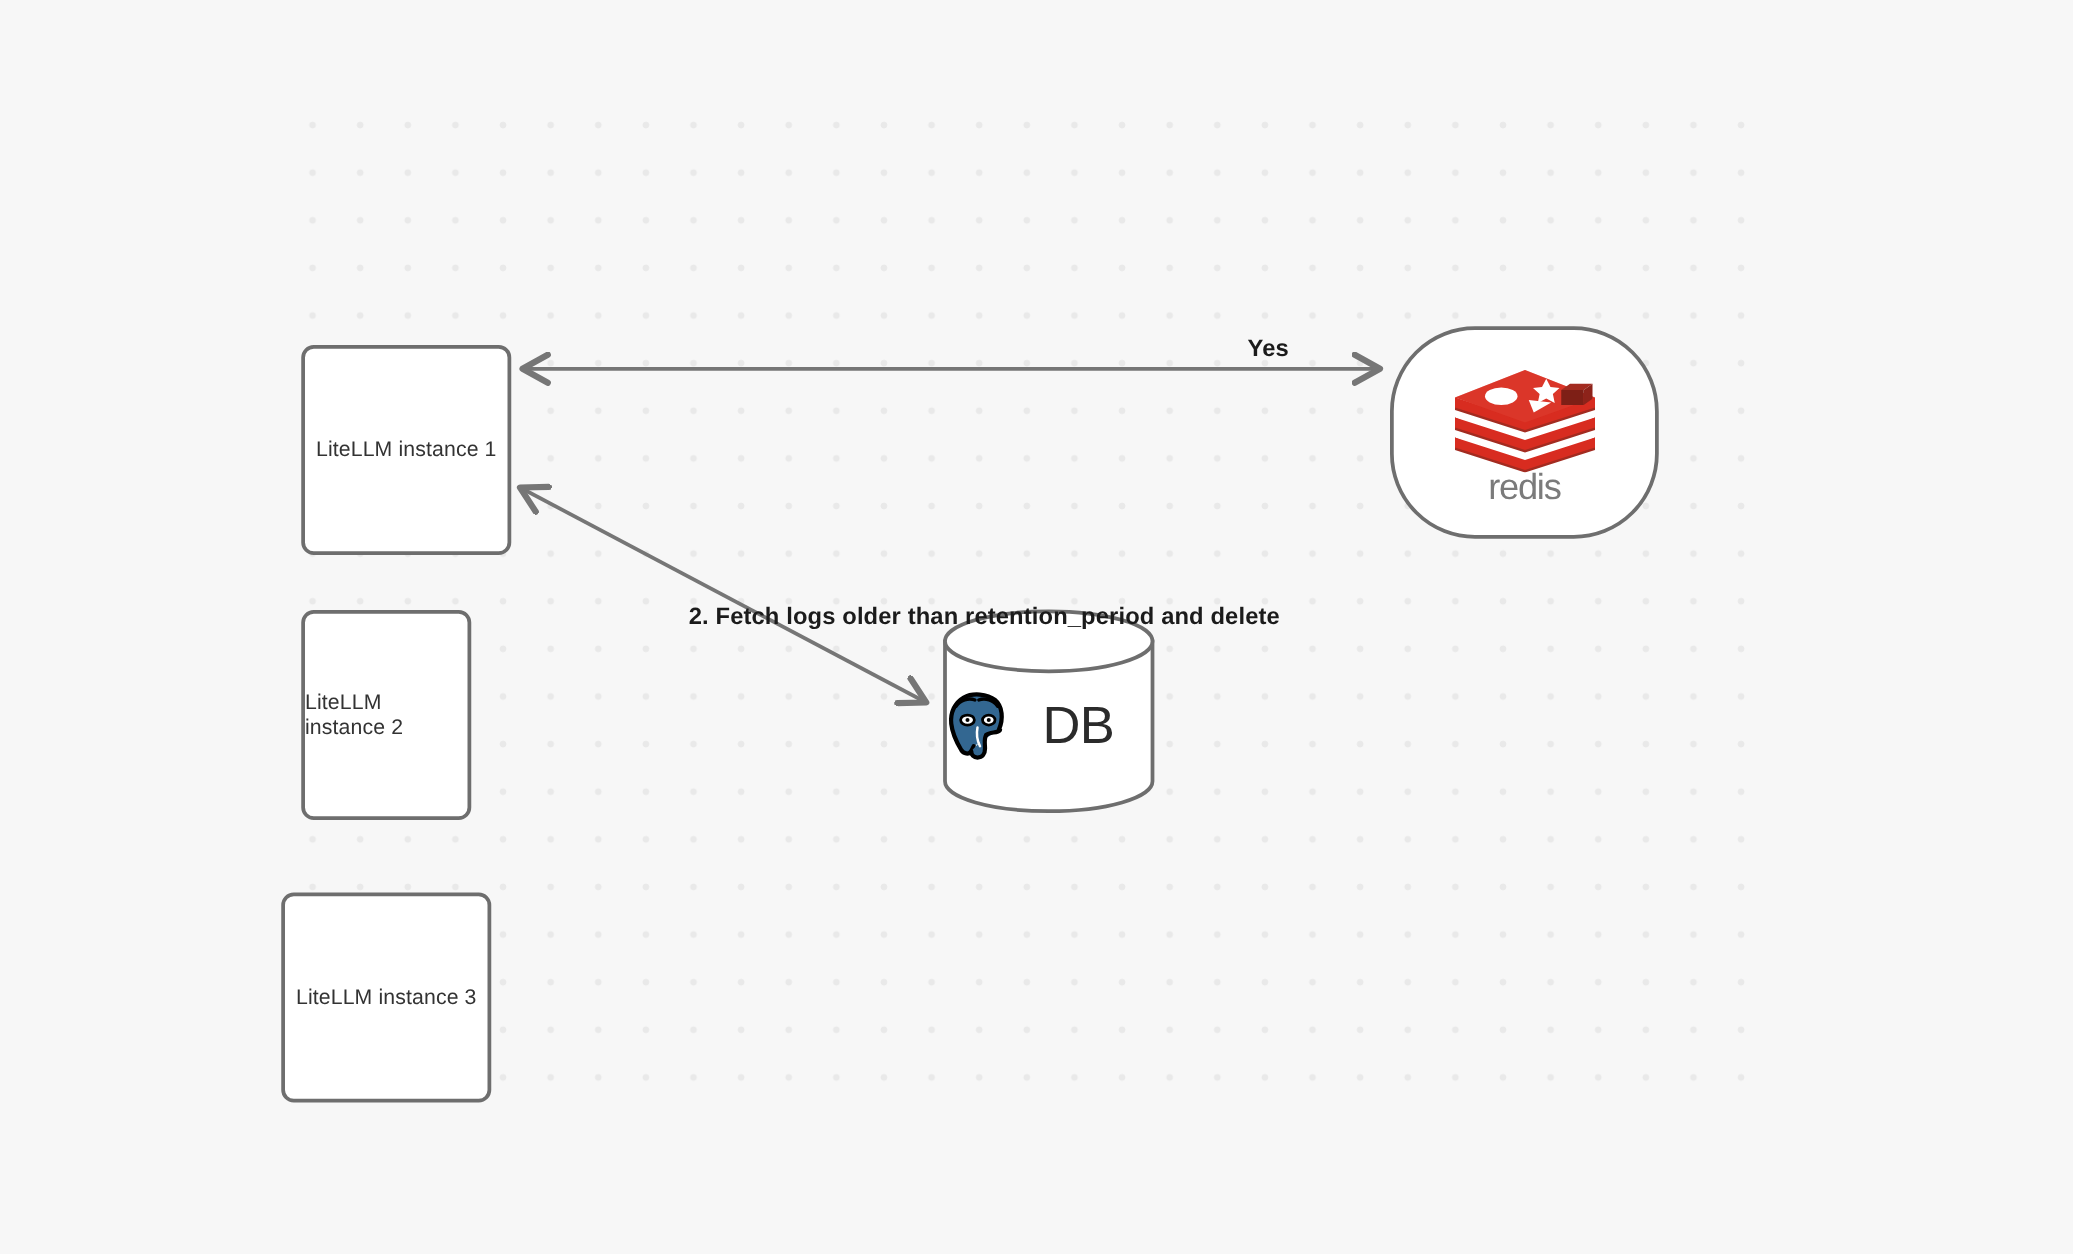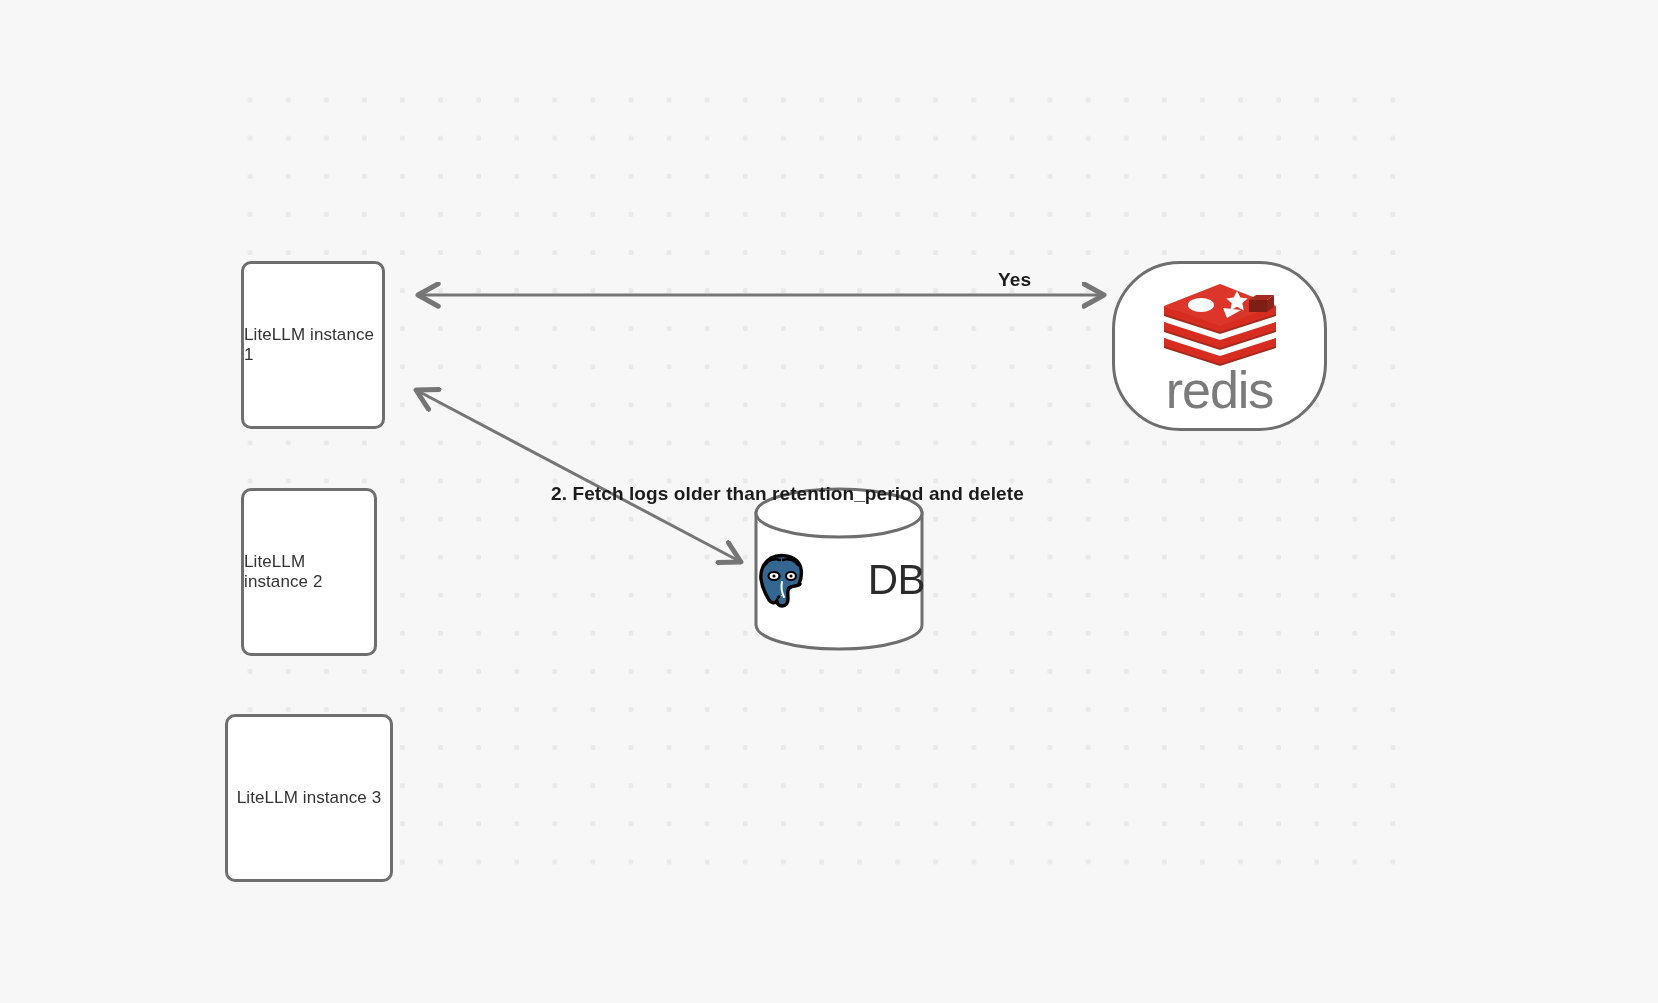--- a/index.html
+++ b/index.html
@@ -56,21 +56,21 @@
     align-items: center;
     justify-content: center;
   }
   .node-box-label {
     font-size: 17px;
     color: #333333;
     font-family: "Liberation Sans", sans-serif;
     letter-spacing: 0.1px;
   }
 
-  #node-litellm-1 { left: 241px; top: 261px; width: 144px; height: 168px; }
+  #node-litellm-1 { left: 241px; top: 276px; width: 168px; height: 168px; }
   #node-litellm-2 { left: 241px; top: 488px; width: 136px; height: 168px; }
   #node-litellm-3 { left: 225px; top: 714px; width: 168px; height: 168px; }
 
   
   #node-redis {
     position: absolute;
     left: 1112px;
     top: 261px;
     width: 215px;
     height: 170px;
@@ -84,21 +84,21 @@
     justify-content: center;
   }
   .redis-logo-wrap {
     display: flex;
     flex-direction: column;
     align-items: center;
     margin-top: 4px;
   }
   .redis-wordmark {
     font-family: "Liberation Sans", sans-serif;
-    font-size: 52px;
+    font-size: 29px;
     font-weight: 400;
     color: #7b7b7b;
     letter-spacing: -1px;
     margin-top: -2px;
     line-height: 1;
   }
 
   
   #node-db {
     position: absolute;
@@ -108,22 +108,22 @@
     height: 162px;
   }
   .db-label {
     position: absolute;
     left: 0;
     top: 0;
     width: 172px;
     height: 162px;
     display: flex;
     align-items: center;
-    justify-content: space-between;
-    gap: 5px;
+    justify-content: flex-start;
+    gap: 19px;
     padding-top: 22px;
     box-sizing: border-box;
   }
   .db-text {
     font-family: "Liberation Sans", sans-serif;
     font-size: 42px;
     color: #2b2b2b;
     letter-spacing: -0.5px;
     line-height: 1;
   }

